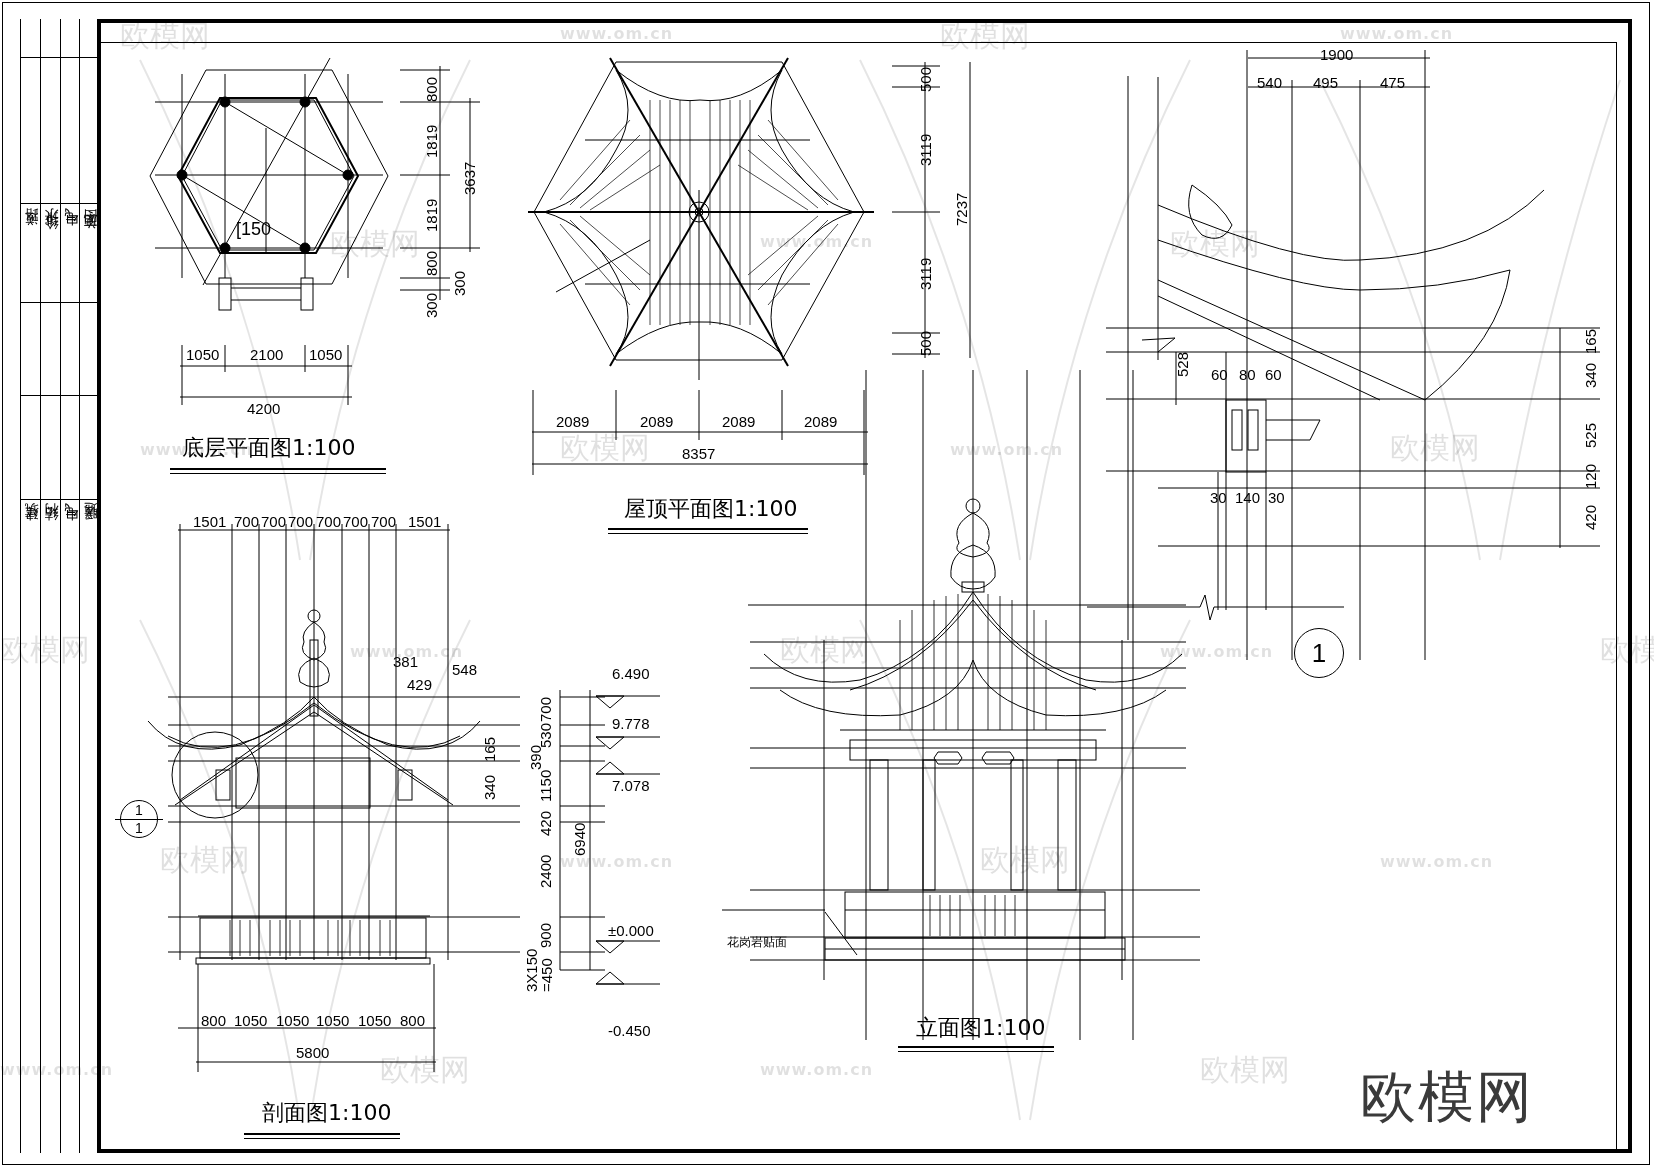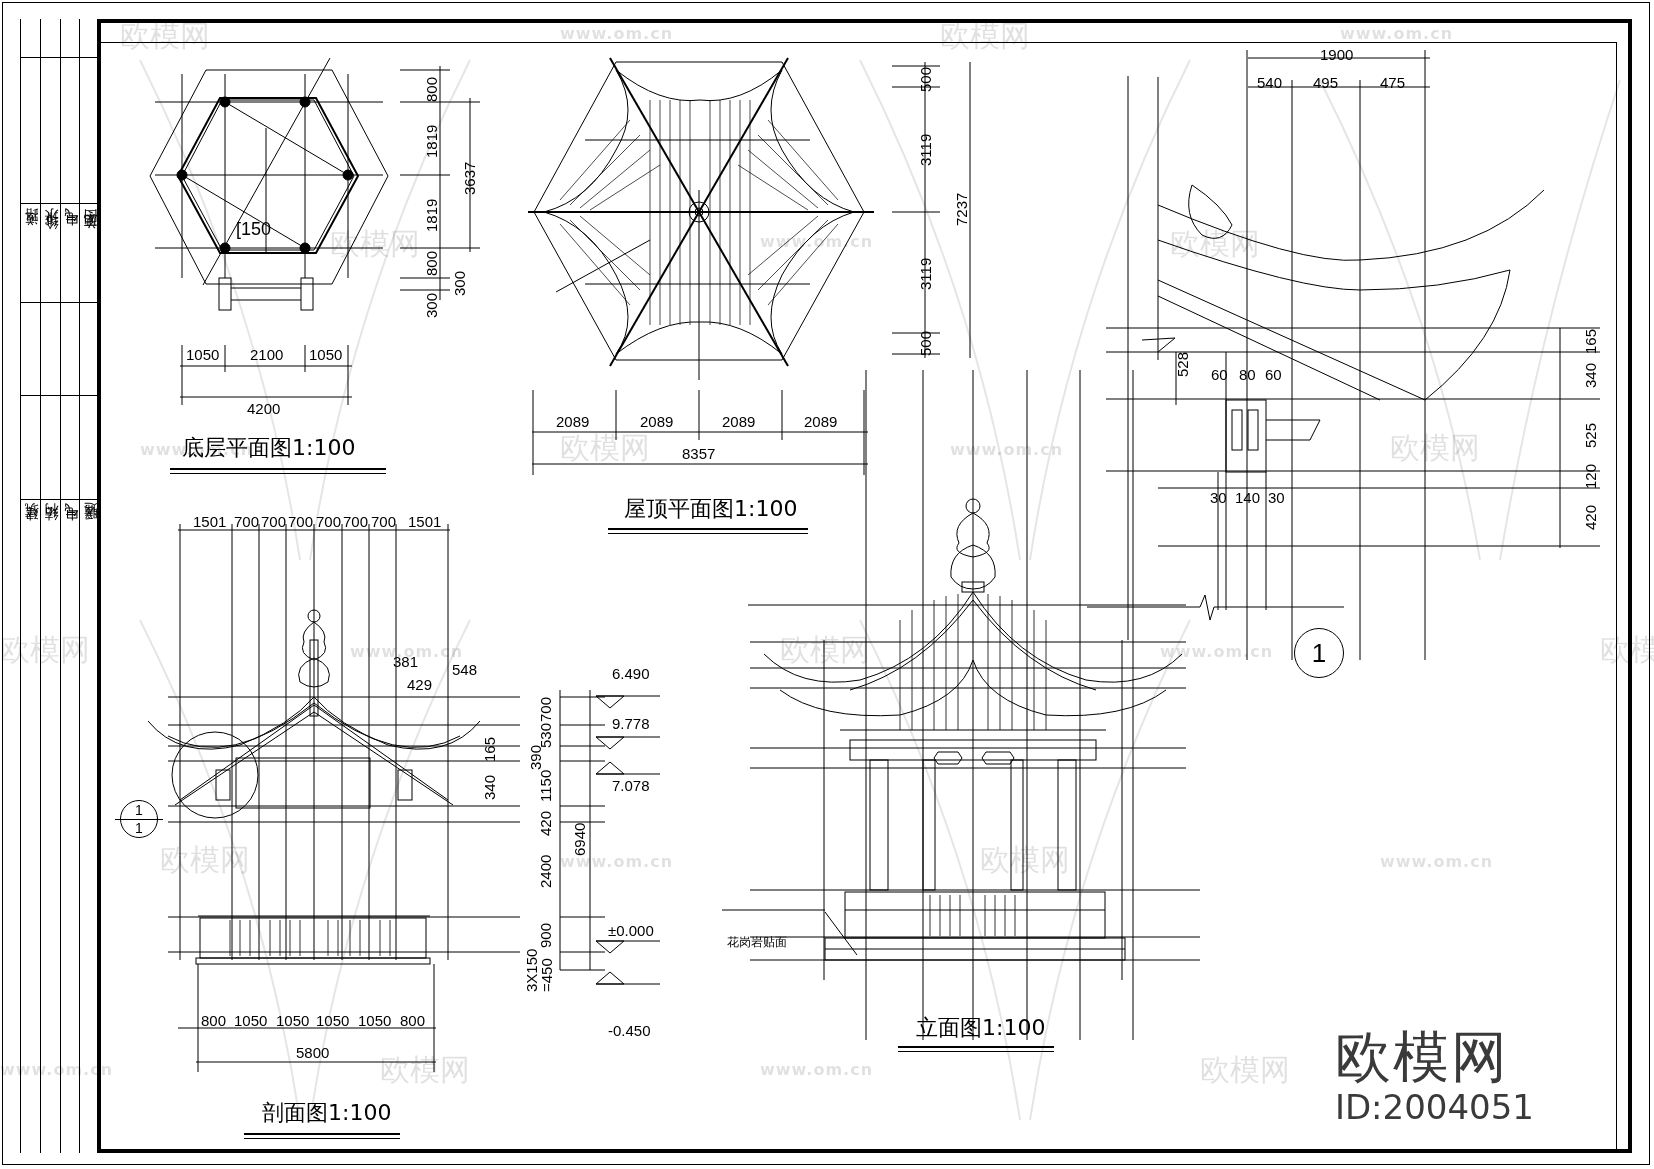--- a/index.html
+++ b/index.html
@@ -465,14 +465,13 @@
 <div class="dim" style="left:296px; top:1045px;">5800</div>
 <div class="title" style="left:262px; top:1098px;">剖面图1:100</div>
 <div class="title-underline" style="left:244px; top:1133px; width:156px;"></div>
 
 <div class="elev" style="left:727px; top:888px; font-family:Liberation Sans, sans-serif; font-size:12px;margin-top:46px;">花岗岩贴面</div>
 <div class="title" style="left:916px; top:1013px;">立面图1:100</div>
 <div class="title-underline" style="left:898px; top:1046px; width:156px;"></div>
 
 <div class="watermark">
   <div class="wm-brand">欧模网</div>
-  <div class="wm-id">ID:2004051</div>
 </div>
 
 </body></html>

